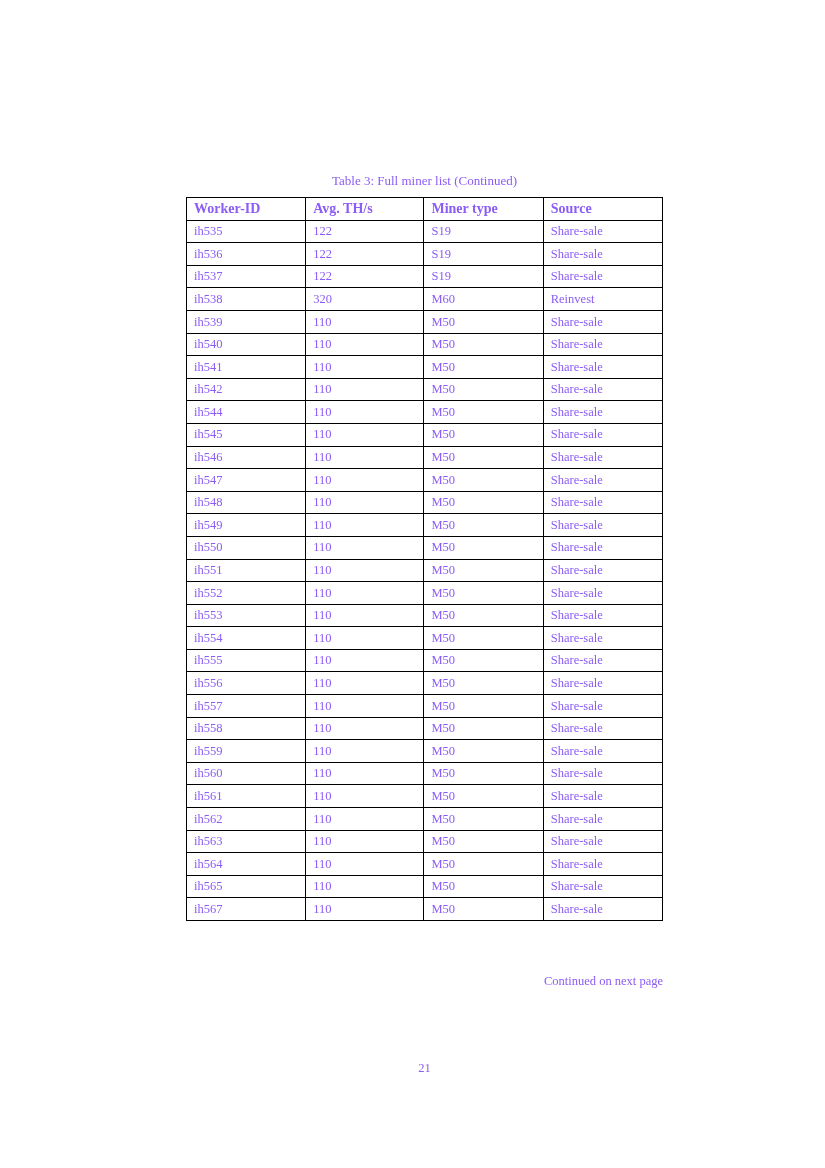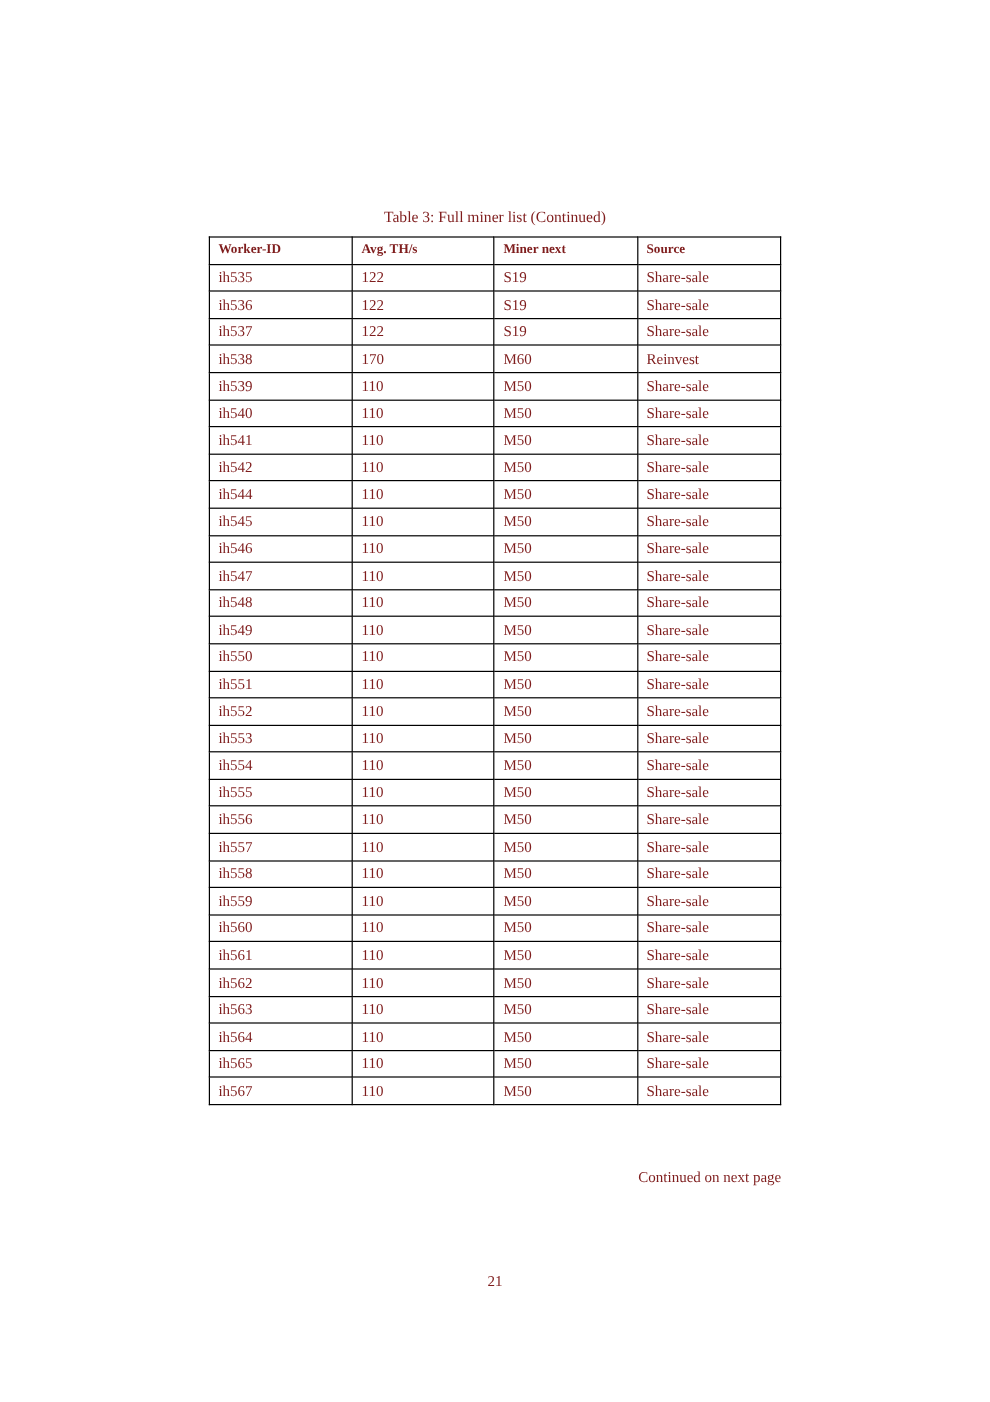--- a/index.html
+++ b/index.html
@@ -6,22 +6,23 @@
     margin: 0;
     padding: 0;
     background: #ffffff;
   }
   .page {
     position: relative;
     width: 753px;
     height: 1168px;
     background: #ffffff;
     font-family: "Liberation Serif", serif;
-    color: #7f1d1d;
+    color: #8b5cf6;
     overflow: hidden;
+    margin-left: 12px;
   }
   .caption {
     position: absolute;
     top: 174px;
     left: 0;
     width: 825px;
     text-align: center;
     font-size: 13px;
     line-height: 1.1;
   }
@@ -41,21 +42,21 @@
     padding: 0 4px 0 7px;
     text-align: left;
     vertical-align: middle;
     line-height: 1;
     overflow: hidden;
     white-space: nowrap;
     box-sizing: content-box;
   }
   table.miner-table th {
     font-weight: bold;
-    font-size: 11px;
+    font-size: 14px;
   }
   col.c1 { width: 119px; }
   col.c2 { width: 118px; }
   col.c3 { width: 119px; }
   col.c4 { width: 119px; }
   .continued-note {
     position: absolute;
     top: 975px;
     left: 174px;
     width: 477px;
@@ -84,21 +85,21 @@
     <colgroup>
       <col class="c1">
         <col class="c2">
         <col class="c3">
         <col class="c4">
     </colgroup>
     <thead>
       <tr>
         <th>Worker-ID</th>
         <th>Avg. TH/s</th>
-        <th>Miner next</th>
+        <th>Miner type</th>
         <th>Source</th>
       </tr>
     </thead>
     <tbody>
         <tr>
           <td>ih535</td>
           <td>122</td>
           <td>S19</td>
           <td>Share-sale</td>
         </tr>
@@ -109,21 +110,21 @@
           <td>Share-sale</td>
         </tr>
         <tr>
           <td>ih537</td>
           <td>122</td>
           <td>S19</td>
           <td>Share-sale</td>
         </tr>
         <tr>
           <td>ih538</td>
-          <td>170</td>
+          <td>320</td>
           <td>M60</td>
           <td>Reinvest</td>
         </tr>
         <tr>
           <td>ih539</td>
           <td>110</td>
           <td>M50</td>
           <td>Share-sale</td>
         </tr>
         <tr>

